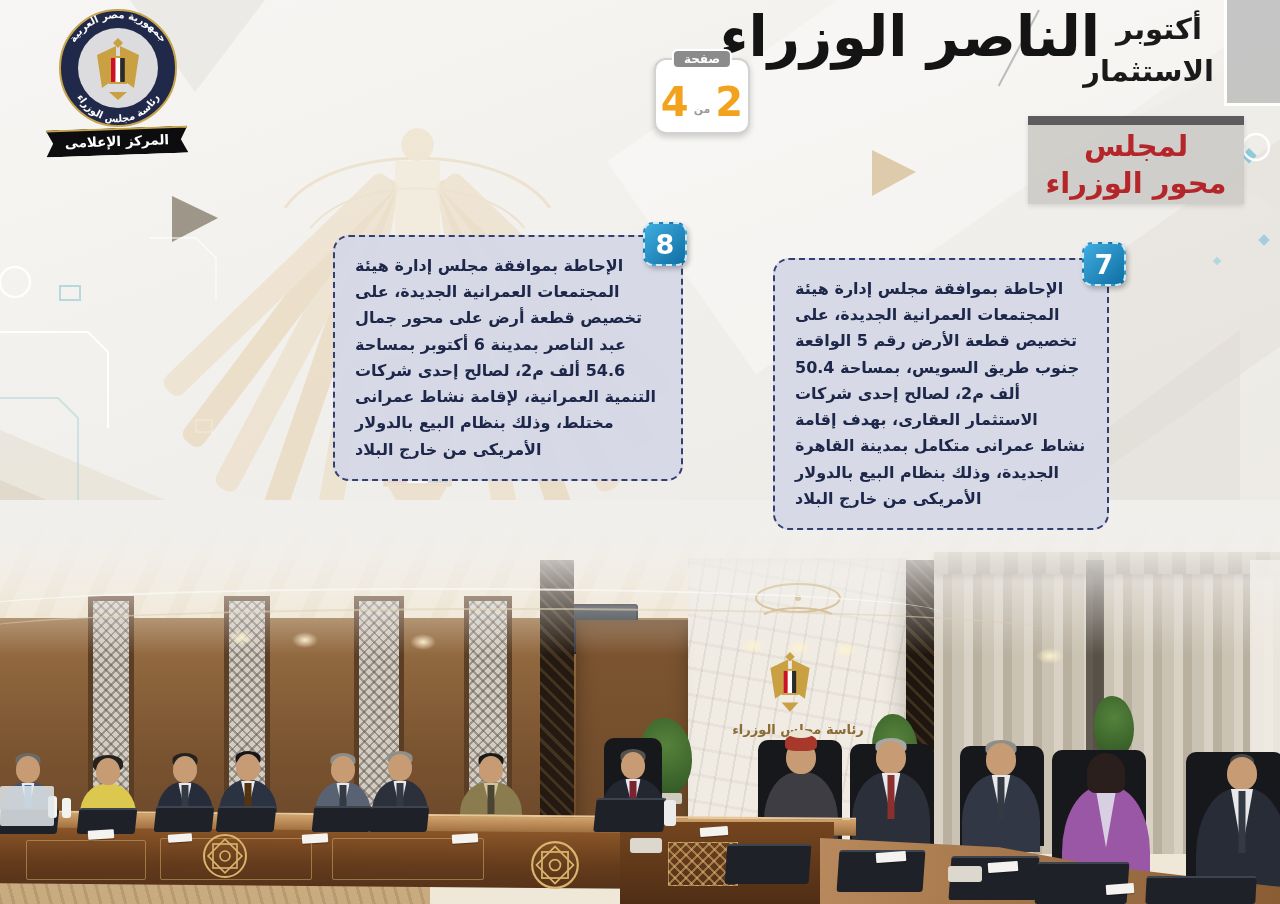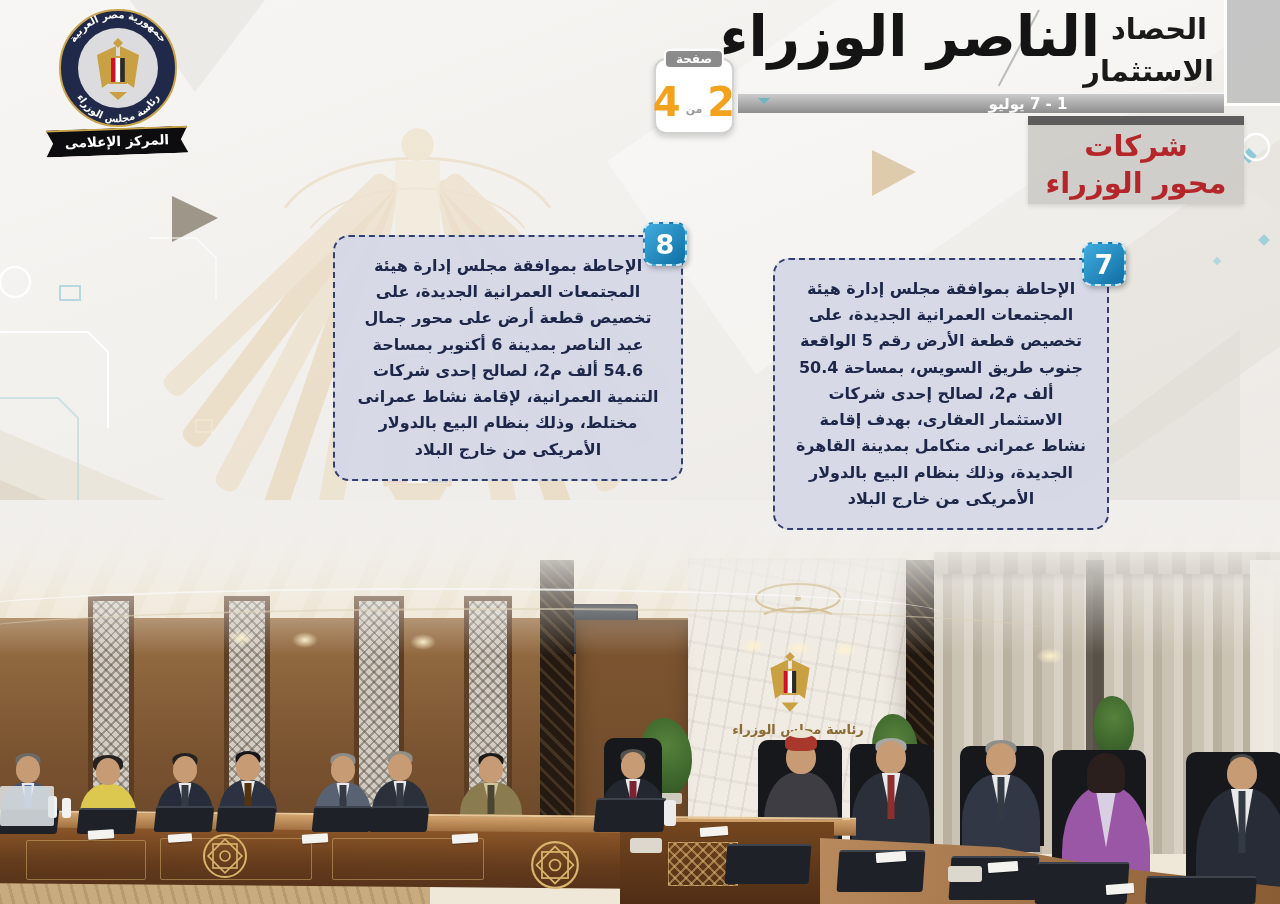--- a/index.html
+++ b/index.html
@@ -21,21 +21,21 @@
              letter-spacing:-1px;z-index:10;white-space:nowrap;}
   .side-title{right:66px;top:8px;width:110px;text-align:center;font-size:29px;line-height:1.45;
               font-weight:800;color:#1a1a1a;z-index:10;}
   .date-bar{left:738px;top:92px;width:486px;height:21px;z-index:10;
             background:linear-gradient(180deg,#cbcbcb,#8e8e8e);
             border-top:2px solid rgba(255,255,255,.9);}
   .date-bar::before{content:"";position:absolute;left:20px;top:4px;border:6px solid transparent;
             border-top-color:#6ab6c3;}
   .date-text{position:absolute;left:190px;top:0;width:200px;text-align:center;
              color:#fff;font-size:15px;font-weight:700;line-height:21px;}
-  .page-chip{left:654px;top:58px;width:80px;height:76px;background:#fff;border:2px solid #d2d2d2;
+  .page-chip{left:654px;top:58px;width:96px;height:76px;background:#fff;border:2px solid #d2d2d2;
              border-radius:12px;box-shadow:0 3px 6px rgba(0,0,0,.18);z-index:11;}
   .page-chip .tab{position:absolute;left:50%;top:-11px;transform:translateX(-50%);
              background:#8b8b8b;border:2px solid #fff;border-radius:6px;color:#fff;
              font-size:12px;font-weight:700;padding:1px 10px;white-space:nowrap;}
   .page-chip .nums{position:absolute;inset:14px 6px 2px 6px;display:flex;align-items:center;
              justify-content:center;gap:5px;}
   .page-chip .n{font-size:40px;font-weight:800;color:#f2a21d;line-height:1;}
   .page-chip .of{font-size:11px;color:#9a9a9a;font-weight:700;margin-top:14px;}
   .red-panel{left:1028px;top:116px;width:216px;height:88px;background:rgba(206,203,199,.93);
              box-shadow:0 2px 5px rgba(0,0,0,.12);z-index:9;}
@@ -46,21 +46,21 @@
   
   .logo{left:54px;top:6px;width:128px;height:160px;z-index:12;}
   .ribbon{position:absolute;left:-8px;top:122px;width:142px;height:27px;background:#0d0d10;
           color:#fff;font-size:13.5px;font-weight:700;text-align:center;line-height:27px;
           transform:rotate(-2deg);box-shadow:inset 0 2px 0 #c8a44a,0 2px 4px rgba(0,0,0,.3);
           clip-path:polygon(0 0,100% 0,95% 50%,100% 100%,0 100%,5% 50%);}
 
   
   .dec-box{background:rgba(214,216,230,.97);border:2.5px dashed #33406f;border-radius:16px;
            padding:16px 20px;color:#1c2749;font-size:16px;font-weight:700;line-height:1.64;
-           text-align:center;z-index:15;}
+           text-align:left;z-index:15;}
   .dec-badge{width:44px;height:44px;border-radius:10px;z-index:16;
              background:linear-gradient(135deg,#41addf,#0e6ea4);
              border:2px dashed #cfeaf6;box-shadow:2px 3px 5px rgba(0,0,0,.25);
              color:#fff;font-size:27px;font-weight:800;display:flex;align-items:center;justify-content:center;}
   #box7{left:773px;top:258px;width:336px;min-height:176px;}
   #badge7{left:1082px;top:242px;}
   #box8{left:333px;top:235px;width:350px;min-height:176px;}
   #badge8{left:643px;top:222px;}
 
   
@@ -373,38 +373,35 @@
     <div class="smallitem" style="left:62px;top:298px;width:9px;height:20px;background:#f2f2f0;border-radius:3px;"></div>
     <div class="smallitem" style="left:0;top:286px;width:54px;height:40px;background:rgba(225,230,233,.85);border-radius:2px;"></div>
 
     <div class="fade"></div>
   </div>
 
   <div class="abs corner-band"></div>
   <div class="abs title-divider"></div>
   <div class="abs big-title" dir="rtl">الناصر الوزراء</div>
   <div class="abs side-title" dir="rtl">
-    <div>الحصاد</div>
+    <div>أكتوبر</div>
     <div>الاستثمار</div>
-  </div>
-  <div class="abs date-bar">
-    <span class="date-text" dir="rtl">1 - 7 يوليو</span>
   </div>
   <div class="abs page-chip" dir="rtl">
     <span class="tab">صفحة</span>
     <span class="nums">
       <span class="n">2</span>
       <span class="of">من</span>
       <span class="n">4</span>
     </span>
   </div>
   <div class="abs red-panel">
     <span class="strip"></span>
     <div class="txt" dir="rtl">
-      <div>شركات</div>
+      <div>لمجلس</div>
       <div>محور الوزراء</div>
     </div>
   </div>
 
   <div class="abs logo">
     <svg width="128" height="128" viewBox="0 0 128 128">
       <circle cx="64" cy="62" r="58" fill="#20294a" stroke="#c8a44a" stroke-width="2"></circle>
       <circle cx="64" cy="62" r="40" fill="#dcdcde"></circle>
       <defs>
         <path id="arcTop" d="M 14,62 A 50,50 0 0 1 114,62"></path>

